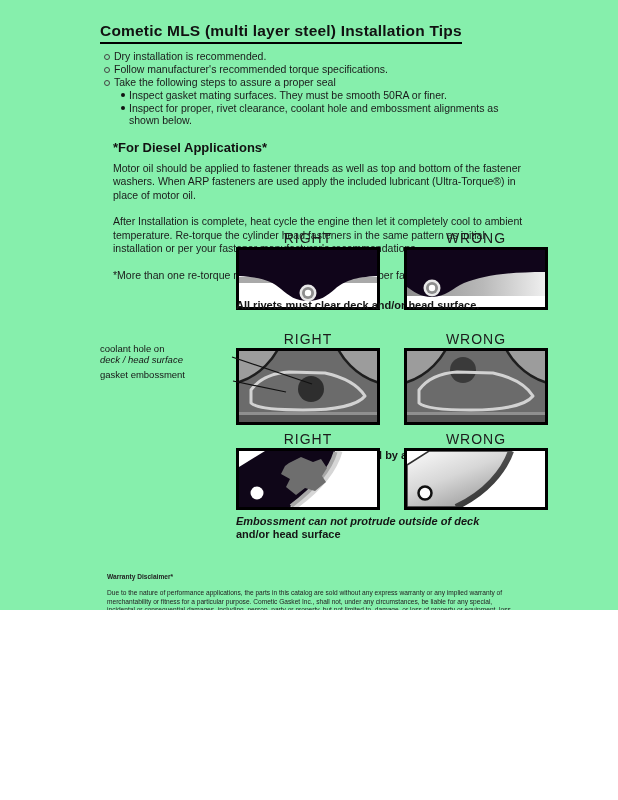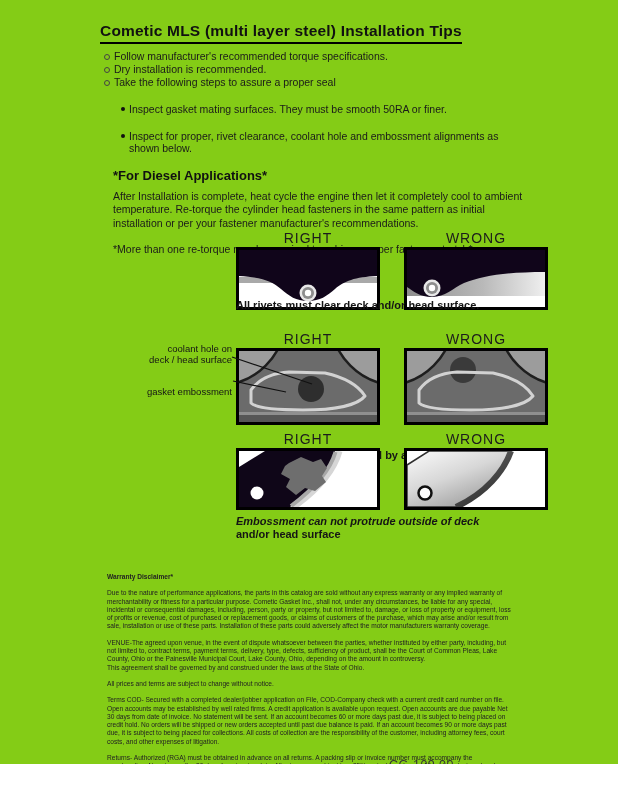--- a/index.html
+++ b/index.html
@@ -1,91 +1,92 @@
 <!DOCTYPE html>
 <html><head>
 <meta charset="utf-8">
 <style>
   html,body { margin:0; padding:0; background:#ffffff; }
   .page {
-    position:relative; width:618px; height:764px; background:#84cc16;
+    position:relative; width:618px; height:610px; background:#86efac;
     font-family:"Liberation Sans", sans-serif; color:#1a1a1a; overflow:hidden;
   }
   
   .content { position:absolute; left:100px; top:22px; width:430px; }
   .doc-title {
     display:inline-block; font-size:15.5px; font-weight:bold; color:#111;
     border-bottom:2px solid #000; padding-bottom:2px; margin:0 0 6px 0; letter-spacing:0.2px;
   }
   .bullet-row { display:flex; align-items:flex-start; font-size:10.5px; line-height:13px; margin-left:4px; }
   .bullet-row .ring {
     flex:0 0 auto; width:4px; height:4px; border:1px solid #444; border-radius:50%;
     margin:4px 4px 0 0; background:transparent;
   }
-  .sub-bullet-row { display:flex; align-items:flex-start; font-size:10.5px; line-height:12.5px; margin-left:21px;margin-top:14px; }
+  .sub-bullet-row { display:flex; align-items:flex-start; font-size:10.5px; line-height:12.5px; margin-left:21px; }
   .sub-bullet-row .dot {
     flex:0 0 auto; width:4px; height:4px; border-radius:50%; background:#111; margin:4px 4px 0 0;
   }
   .diesel { margin-top:13px; margin-left:13px; width:418px; }
   .diesel-heading { font-size:13px; font-weight:bold; margin:0 0 7px 0; color:#111; }
   .diesel p { font-size:10.5px; line-height:13.5px; margin:0 0 13px 0; }
   .retorque-note { font-size:10.5px; margin-top:0; }
   
   .diag-label {
     position:absolute; width:144px; text-align:center; font-size:14px;
     letter-spacing:1px; color:#1c1c1c;
   }
   .panel {
     position:absolute; width:144px; box-sizing:border-box; border:3px solid #000; background:#fff;
   }
   .panel svg { display:block; }
   .row1 { height:63px; top:247px; } .row2 { height:77px; top:348px; } .row3 { height:62px; top:448px; }
   .panel-left { left:236px; } .panel-right { left:404px; }
   .caption { position:absolute; left:236px; font-size:11px; font-weight:bold; color:#151515; line-height:12.5px; }
-  .side-label { position:absolute; left:100px; width:132px; text-align:right; font-size:9.5px; line-height:11px; color:#151515; }
+  .side-label { position:absolute; left:100px; width:132px; text-align:left; font-size:9.5px; line-height:11px; color:#151515; }
   .leader-overlay { position:absolute; left:100px; top:340px; width:220px; height:62px; pointer-events:none; z-index:5; }
   
   .fineprint { position:absolute; left:107px; top:573px; width:406px; font-size:6.6px; line-height:8.3px; color:#222; }
   .fineprint .fp-head { font-weight:bold; margin-bottom:8px; }
   .fineprint p { margin:0 0 8px 0; }
   .fineprint .tight { margin:0; }
   .fineprint .gap-after { margin-bottom:8px; }
   .footer-code { position:absolute; left:389px; top:758px; font-size:12.5px; letter-spacing:0.4px; color:#333; }
 </style>
 </head>
 <body>
 
 <div class="page">
 
   <div class="content">
     <h1 class="doc-title">Cometic MLS (multi layer steel) Installation Tips</h1>
 
     <div class="bullet-row">
       <span class="ring"></span>
-      <span>Follow manufacturer's recommended torque specifications.</span>
+      <span>Dry installation is recommended.</span>
     </div>
     <div class="bullet-row">
       <span class="ring"></span>
-      <span>Dry installation is recommended.</span>
+      <span>Follow manufacturer's recommended torque specifications.</span>
     </div>
     <div class="bullet-row">
       <span class="ring"></span>
       <span>Take the following steps to assure a proper seal</span>
     </div>
     <div class="sub-bullet-row">
       <span class="dot"></span>
       <span>Inspect gasket mating surfaces.  They must be smooth 50RA or finer.</span>
     </div>
     <div class="sub-bullet-row">
       <span class="dot"></span>
       <span>Inspect for proper, rivet clearance, coolant hole and embossment alignments as shown below.</span>
     </div>
 
     <div class="diesel">
       <h2 class="diesel-heading">*For Diesel Applications*</h2>
+      <p>Motor oil should be applied to fastener threads as well as top and bottom of the fastener washers. When ARP fasteners are used apply the included lubricant (Ultra-Torque®) in place of motor oil.</p>
       <p>After Installation is complete, heat cycle the engine then let it completely cool to ambient temperature. Re-torque the cylinder head fasteners in the same pattern as initial installation or per your fastener manufacturer's recommendations.</p>
       <p class="retorque-note">*More than one re-torque may be required to achieve proper fastener stretch*</p>
     </div>
   </div>
 
   <div class="diag-label" style="left:236px; top:230px;">RIGHT</div>
   <div class="diag-label" style="left:404px; top:230px;">WRONG</div>
 
   <div class="panel row1 panel-left">
     <svg width="138" height="57" viewBox="0 0 138 57">
@@ -114,23 +115,23 @@
       <circle cx="25" cy="38" r="3.2" fill="#ffffff"></circle>
     </svg>
   </div>
   <div class="caption" style="top:299px;">All rivets must clear deck and/or head surface.</div>
 
   <div class="diag-label" style="left:236px; top:331px;">RIGHT</div>
   <div class="diag-label" style="left:404px; top:331px;">WRONG</div>
 
   <div class="side-label" style="top:343px;">
     <span style="display:block;">coolant hole on</span>
-    <span style="display:block;">deck / head surface</span>
-  </div>
-  <div class="side-label" style="top:386px;">gasket embossment</div>
+    <span style="display:block;font-style:italic;">deck / head surface</span>
+  </div>
+  <div class="side-label" style="top:369px;">gasket embossment</div>
 
   <svg class="leader-overlay" viewBox="0 0 220 62">
     <line x1="132" y1="17" x2="212" y2="44" stroke="#111" stroke-width="1.2"></line>
     <line x1="133" y1="41" x2="186" y2="52" stroke="#111" stroke-width="1.2"></line>
   </svg>
 
   <div class="panel row2 panel-left">
     <svg width="138" height="71" viewBox="0 0 138 71">
       <rect width="138" height="71" fill="#6b6b6b"></rect>
       <circle cx="-20" cy="-32" r="66" fill="#9c9c9c" stroke="#1e1e1e" stroke-width="2.5"></circle>

